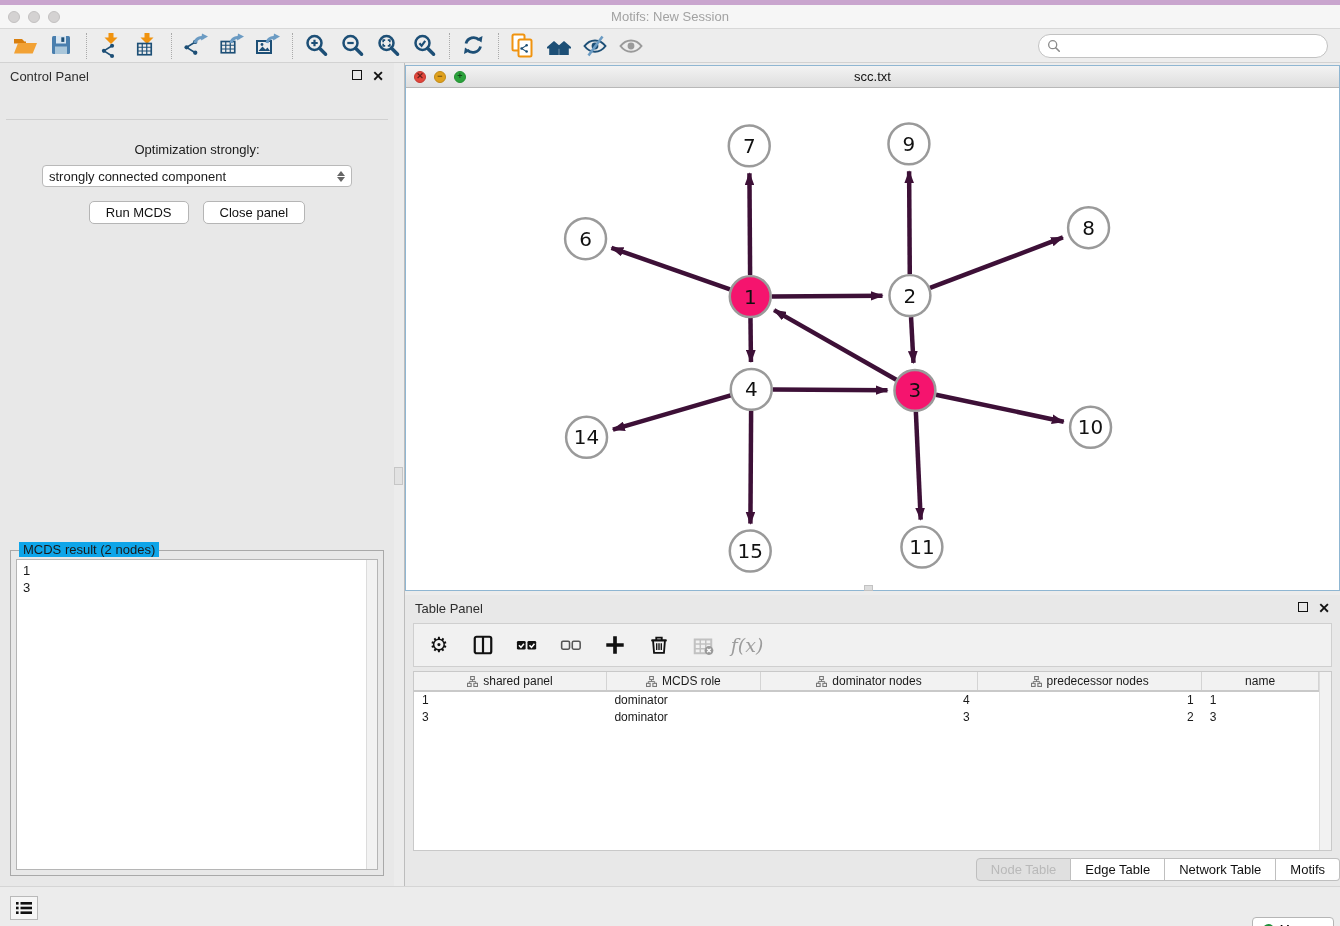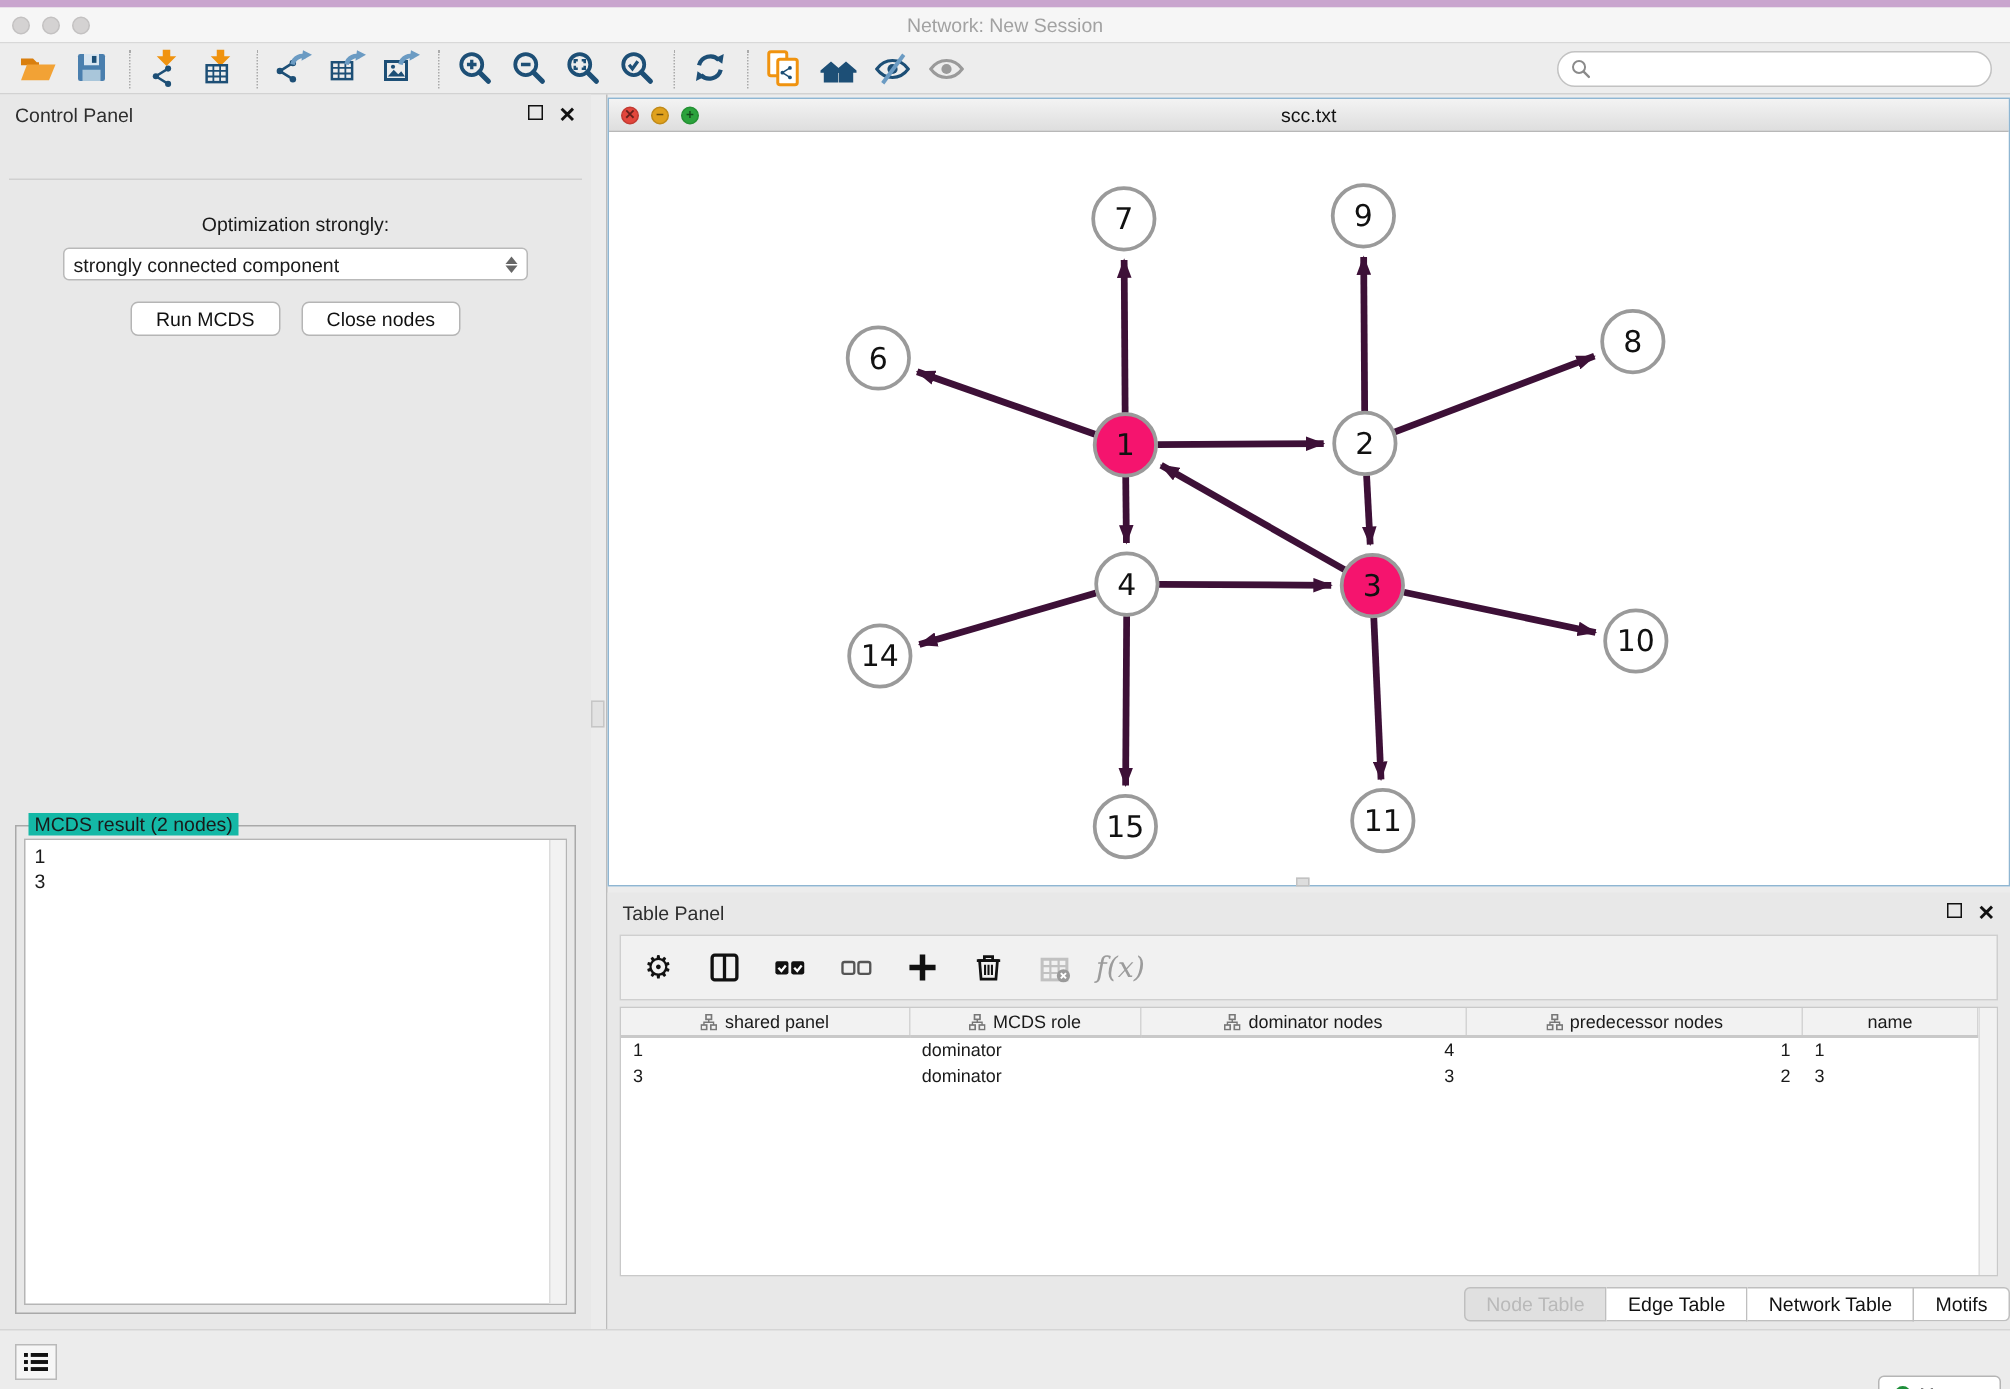--- a/index.html
+++ b/index.html
@@ -48,21 +48,21 @@
                       border-radius:4px; display:flex; align-items:center; padding:0 6px; font-size:13px; }
   #criterion-select .sel-text { flex:1; }
   .updown { display:flex; flex-direction:column; align-items:center; gap:1px; }
   .updown i { width:0; height:0; border-left:4px solid transparent; border-right:4px solid transparent; display:block; }
   .updown .up { border-bottom:5px solid #666; }
   .updown .down { border-top:5px solid #666; }
   #cp-buttons { display:flex; justify-content:center; gap:14px; margin-top:14px; }
   .aqua-btn { background:#ffffff; border:1px solid #b5b5b5; border-radius:5px; font-size:13px; padding:3px 16px; color:#111; }
 
   #result-group { position:absolute; left:4px; right:4px; top:430px; bottom:4px; border:1px solid #a9a9a9; }
-  #result-group-title { position:absolute; left:8px; top:-9px; background:#14b8a6; padding:0 4px; font-size:13px; }
+  #result-group-title { position:absolute; left:8px; top:-9px; background:#0ea5e9; padding:0 4px; font-size:13px; }
   #result-area { position:absolute; left:5px; right:5px; top:8px; bottom:5px; background:#ffffff; border:1px solid #b5b5b5; display:flex; }
   #result-text { flex:1; font-size:13px; padding:3px 6px; white-space:pre; line-height:1.3; }
   #result-scroll { width:11px; background:#f2f2f2; border-left:1px solid #dcdcdc; }
 
   
   #network-window { position:absolute; left:405px; top:2px; width:935px; height:526px; background:#ffffff;
                     border:1px solid #8fb6d2; }
   #nw-titlebar { height:22px; background:linear-gradient(#f3f3f3,#dedede); border-bottom:1px solid #b8b8b8;
                  display:flex; align-items:center; position:relative; }
   .tl { width:12px; height:12px; border-radius:50%; margin-left:8px; display:flex; align-items:center; justify-content:center;
@@ -103,21 +103,21 @@
 <body>
 
 <div id="app">
 
   <div id="purple-strip"></div>
 
   <div id="titlebar">
     <span class="traffic-gray"></span>
     <span class="traffic-gray"></span>
     <span class="traffic-gray"></span>
-    <span id="window-title">Network: New Session</span>
+    <span id="window-title">Motifs: New Session</span>
   </div>
 
   <div id="toolbar">
     <button class="tb-btn">
         <svg viewBox="0 0 26 26">
           <path d="M1 6h8l2.5 2.5H13v2H1z" fill="#d97f0e"></path>
           <path d="M1 20.5 5 10h19l-4.3 10.5z" fill="#f2a235"></path>
         </svg>
       </button>
       <button class="tb-btn">
@@ -279,21 +279,21 @@
         <div id="opt-label">Optimization strongly:</div>
         <div id="criterion-select">
           <span class="sel-text">strongly connected component</span>
           <span class="updown">
               <i class="up"></i>
               <i class="down"></i>
             </span>
         </div>
         <div id="cp-buttons">
           <button class="aqua-btn">Run MCDS</button>
-          <button class="aqua-btn">Close nodes</button>
+          <button class="aqua-btn">Close panel</button>
         </div>
         <div id="result-group">
           <span id="result-group-title">MCDS result (2 nodes)</span>
           <div id="result-area">
             <div id="result-text">1
 3</div>
             <div id="result-scroll"></div>
           </div>
         </div>
       </div>

